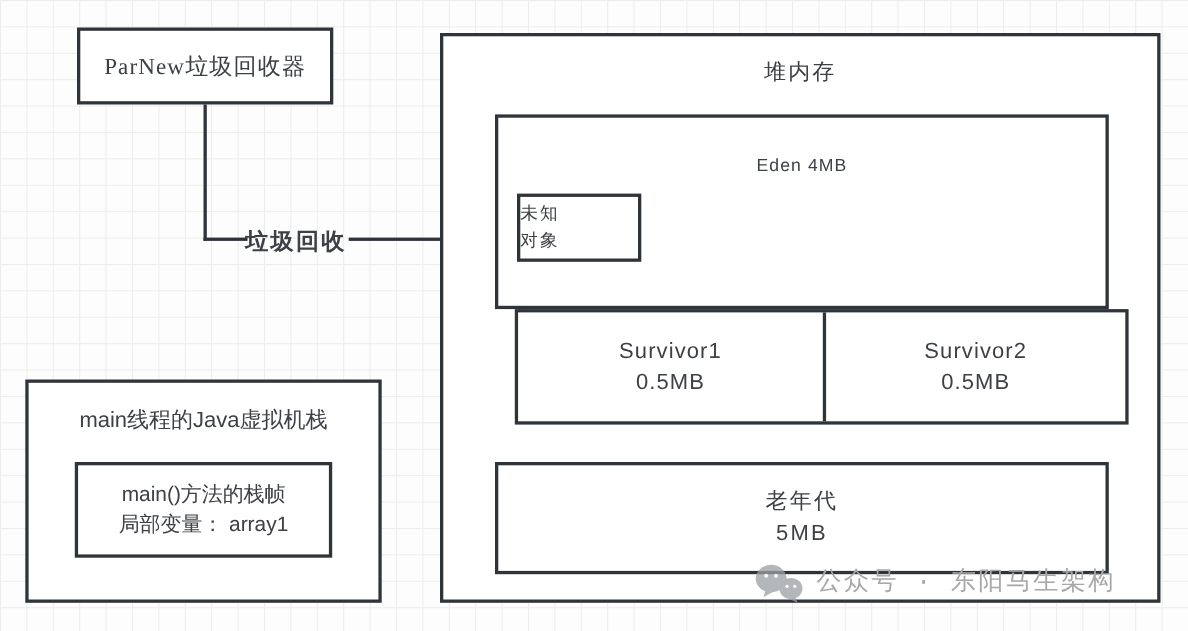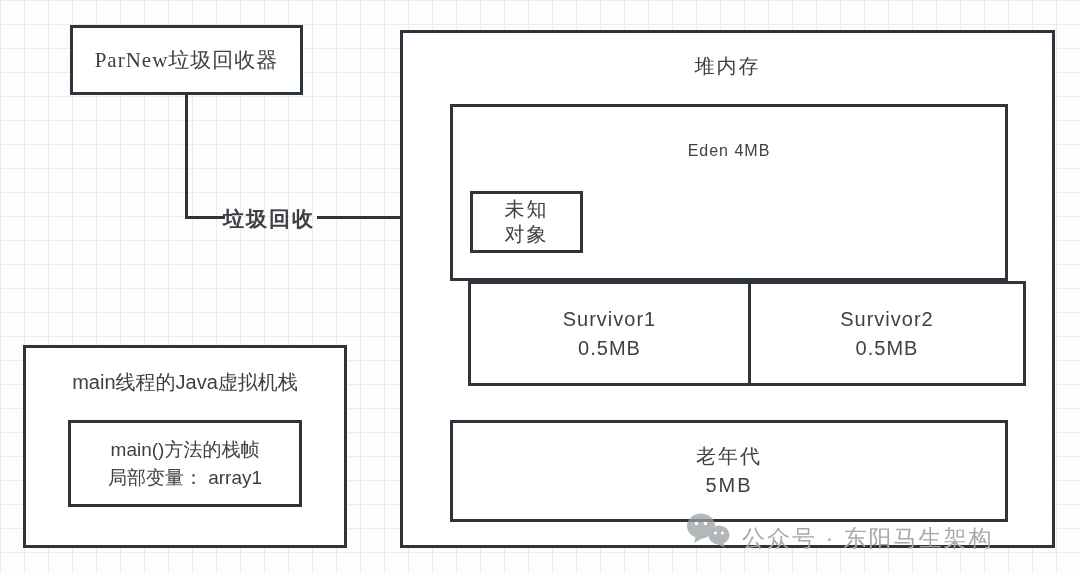--- a/index.html
+++ b/index.html
@@ -43,32 +43,32 @@
   .survivor-row{position:absolute;left:65px;top:248px;width:558px;height:105px;
     background:#fff;border:3px solid #2f343a;box-sizing:border-box;display:flex;}
   .survivor-cell{display:flex;flex-direction:column;align-items:center;justify-content:center;
     font-size:20px;line-height:29px;letter-spacing:1px;}
   .cell1{width:277px;}
   .cell2{flex:1;border-left:3px solid #2f343a;}
   .oldgen{left:47px;top:387px;width:558px;height:102px;
     display:flex;flex-direction:column;align-items:center;justify-content:center;
     font-size:20px;line-height:29px;letter-spacing:2px;}
   
-  .unknown{left:470px;top:191px;width:113px;height:62px;
-    display:flex;flex-direction:column;align-items:center;justify-content:center;
-    font-size:20px;line-height:25px;letter-spacing:2px;}
+  .unknown{left:470px;top:176px;width:113px;height:62px;
+    display:flex;flex-direction:column;align-items:flex-start;justify-content:center;
+    font-size:16px;line-height:25px;letter-spacing:2px;}
   
   .stack{left:23px;top:345px;width:324px;height:203px;}
   .stack-title{position:absolute;left:0;right:0;top:22px;text-align:center;
     font-size:20px;line-height:24px;}
   .frame{left:42px;top:72px;width:234px;height:87px;
     display:flex;flex-direction:column;align-items:center;justify-content:center;
     font-size:19px;line-height:28px;}
   
-  .watermark{position:absolute;left:686px;top:512px;display:flex;align-items:flex-end;z-index:5;}
+  .watermark{position:absolute;left:686px;top:512px;display:flex;align-items:flex-start;z-index:5;font-family:Liberation Mono, monospace;}
   .wm-icon{display:inline-block;margin-right:10px;opacity:0.75;}
   .wm-text{font-size:23px;color:#a8a8a8;letter-spacing:2px;white-space:nowrap;}
 </style>
 </head>
 <body>
 
 <div class="canvas">
 
   <div class="box parnew">
     <span>ParNew垃圾回收器</span>

